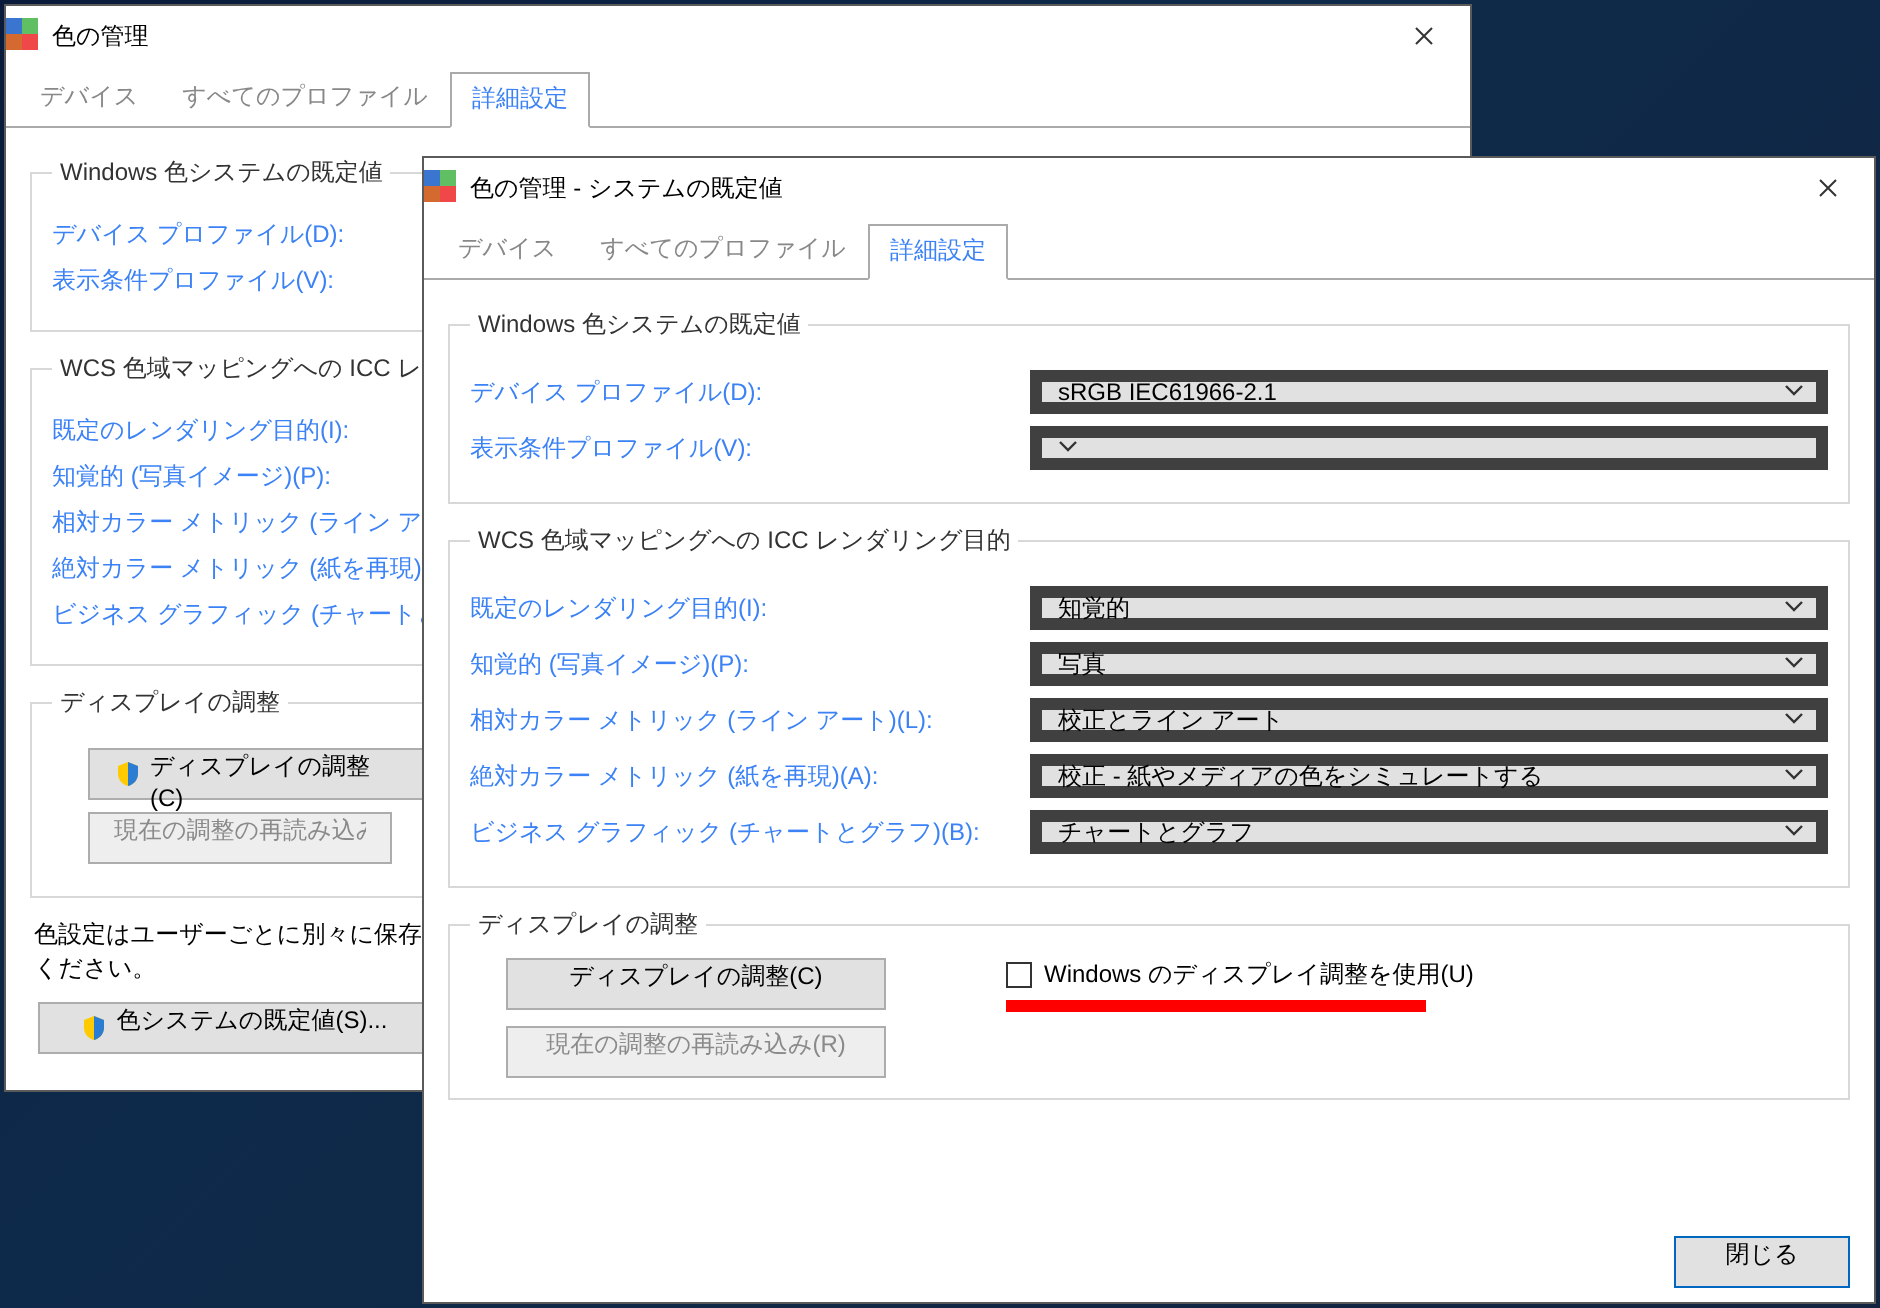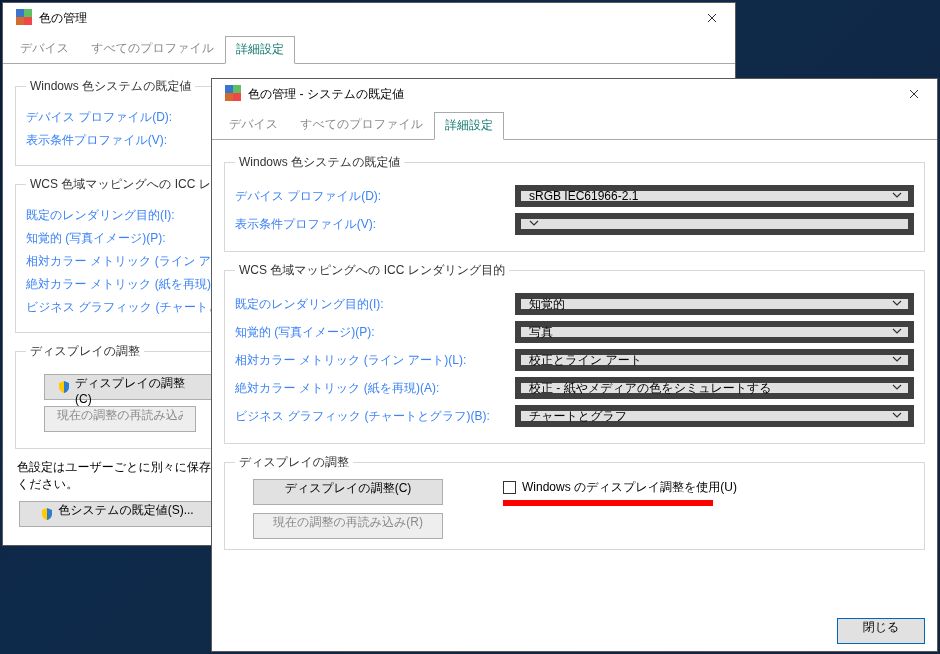--- a/index.html
+++ b/index.html
@@ -1,25 +1,25 @@
 <!DOCTYPE html>
 <html><head>
 <meta charset="utf-8">
 <style>
   * { box-sizing: border-box; font-family: "Yu Gothic UI", "Meiryo", "Segoe UI", sans-serif; font-size: 12px; }
   body { margin: 0; width: 940px; height: 654px; background: linear-gradient(135deg,#0a1a3a 0%, #0e2a4a 40%, #12233f 100%); position: relative; overflow: hidden; }
   .win { position:absolute; background:#fff; border:1px solid #5a5a5a; box-shadow:none; }
   .titlebar { height:30px; display:flex; align-items:center; justify-content:space-between; background:#fff; }
-  .titlebar .left { display:flex; align-items:center; gap:7px; padding-left:13px; }
+  .titlebar .left { display:flex; align-items:center; gap:7px; padding-left:0; }
   .title-text { font-size:12px; }
   .win-controls { display:flex; align-items:center; height:30px; }
   .win-btn { width:46px; height:30px; display:flex; align-items:center; justify-content:center; color:#333; }
   .win-btn svg { width:10px; height:10px; }
   .tabs { display:flex; padding:2px 4px 0 6px; }
-  .tab { padding:4px 10px 5px 10px; margin-right:0px; cursor:default; color:#0f766e; border:1px solid transparent; }
+  .tab { padding:4px 10px 5px 10px; margin-right:0px; cursor:default; color:#3b82f6; border:1px solid transparent; }
   .tab.active { border:1px solid #aaa; border-bottom:1px solid #fff; background:#fff; position:relative; top:1px; }
   .tab.fade { color:#888; }
   .tabline { height:1px; background:#aaa; margin-top:0; }
   .content { padding:8px 10px; position:relative; }
   fieldset { border:1px solid #d8d8d8; margin:6px 2px 10px 2px; padding:8px 10px 10px 10px; }
   legend { font-size:12px; padding:0 4px; color:#333; }
   .row { display:flex; align-items:center; margin:6px 0; }
   .row .lbl { width:280px; color:#3b82f6; }
   .sel { flex:1; border:6px solid #404040; background:#e1e1e1; height:22px; display:flex; align-items:center; justify-content:space-between; padding:0 6px 0 8px; color:#000; }
   .sel .chev svg { width:10px; height:10px; }

